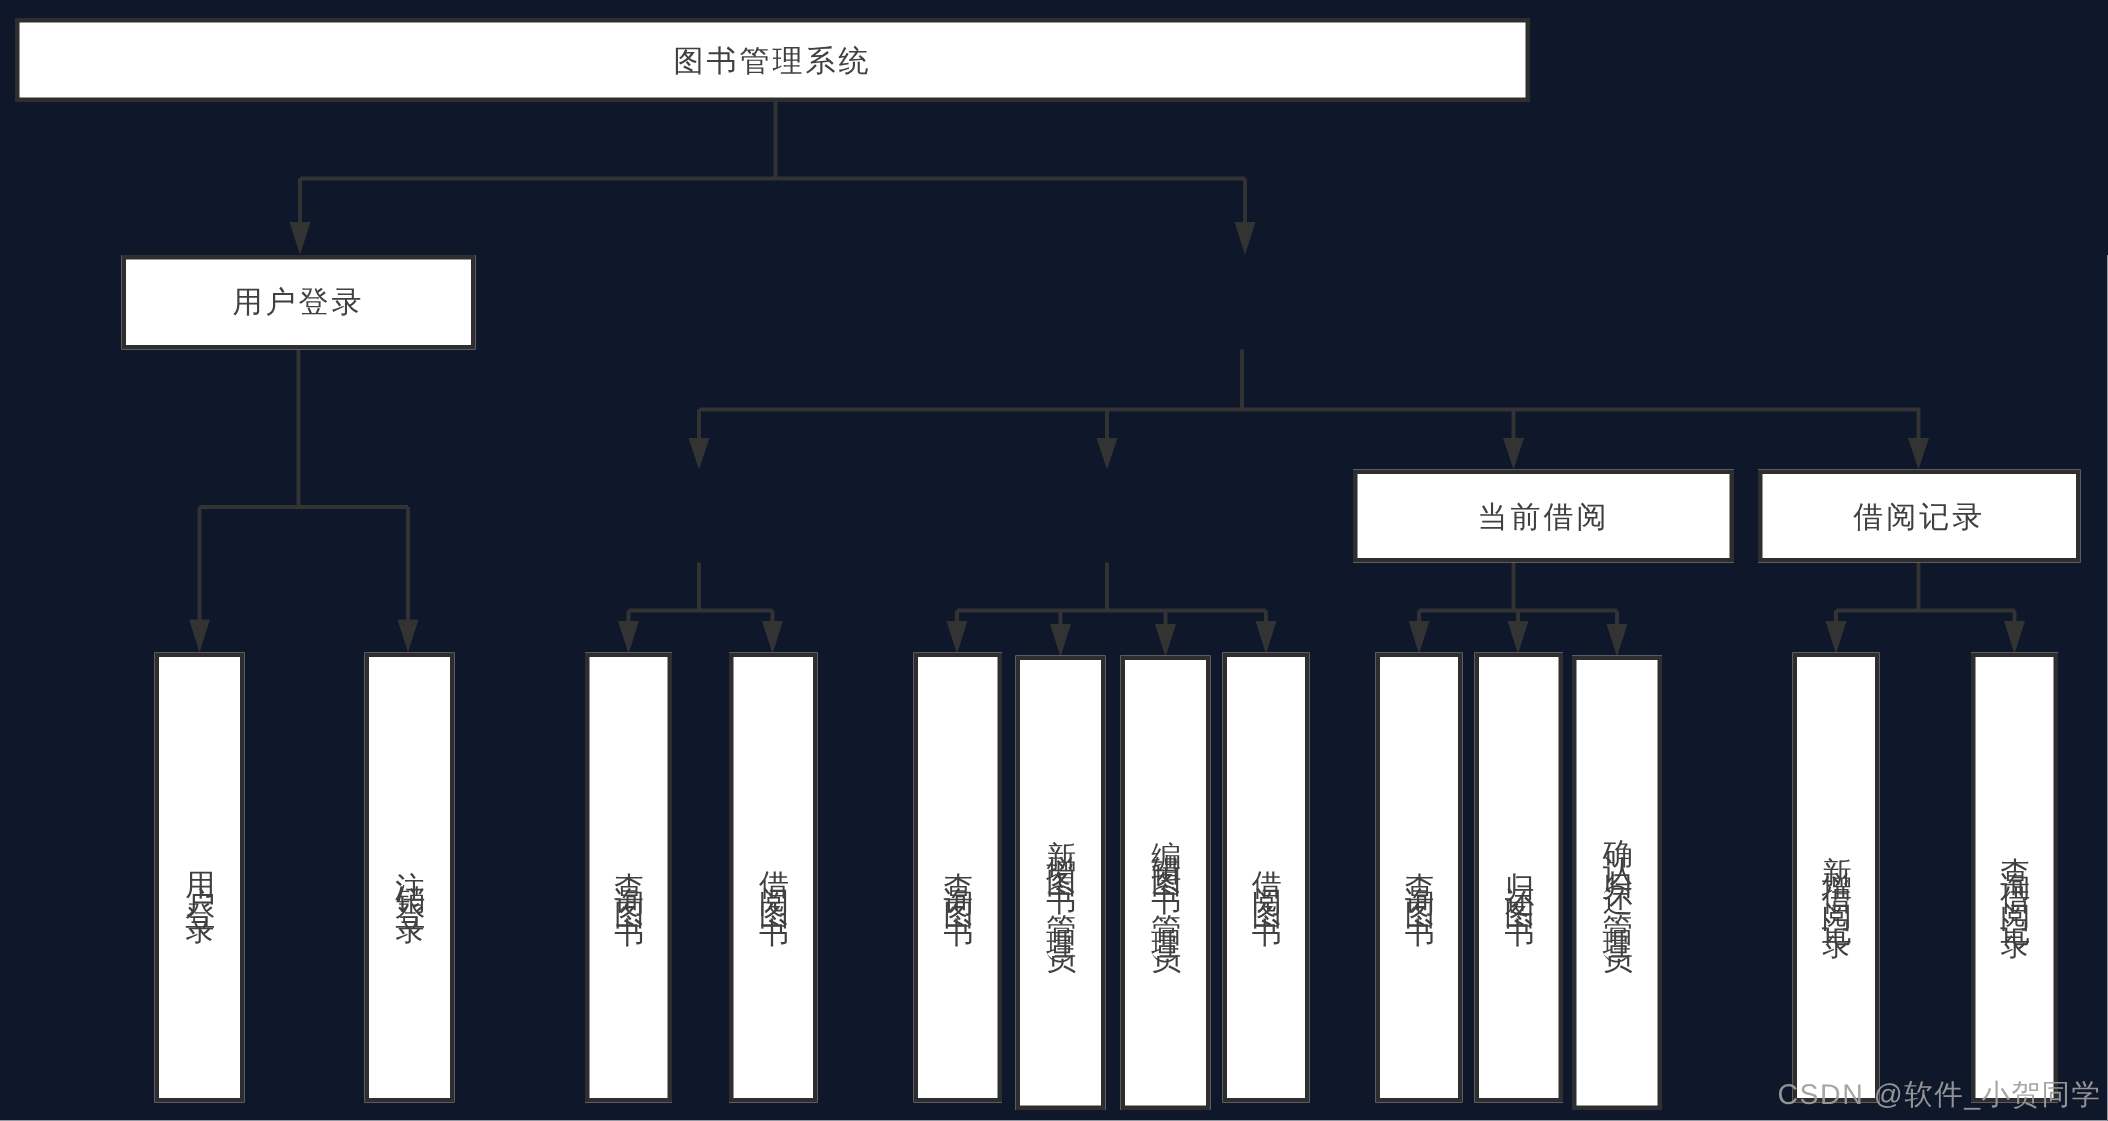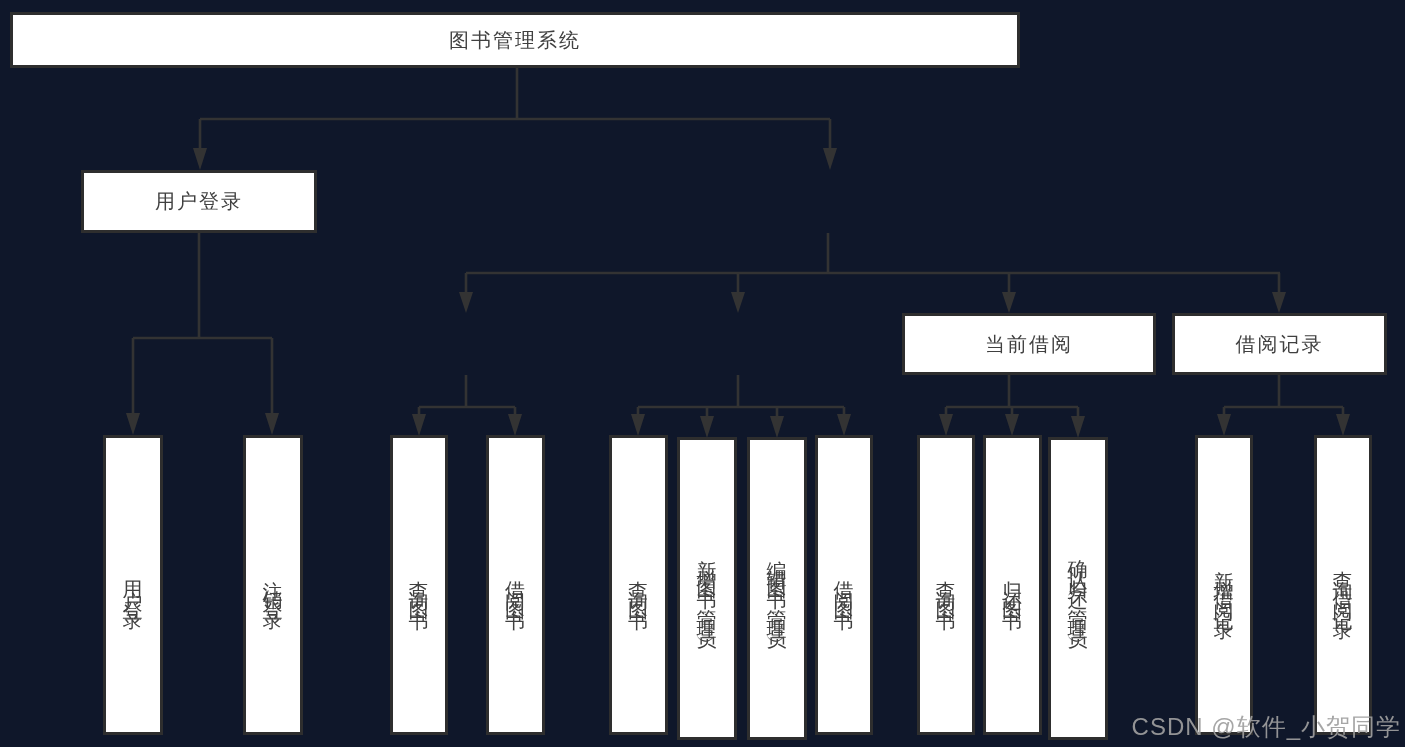--- a/index.html
+++ b/index.html
@@ -25,21 +25,21 @@
     writing-mode:vertical-rl;
     text-orientation:mixed;
     font-size:20px;
     letter-spacing:10px;
     color:#404040;
     line-height:1;
   }
   .watermark{
     position:absolute;
     right:4px;bottom:4px;
-    font-size:24px;
+    font-size:19px;
     color:rgba(158,158,158,0.92);
     letter-spacing:1px;
     z-index:5;
     white-space:nowrap;
   }
 </style>
 </head>
 <body>
 
 <div id="canvas">

